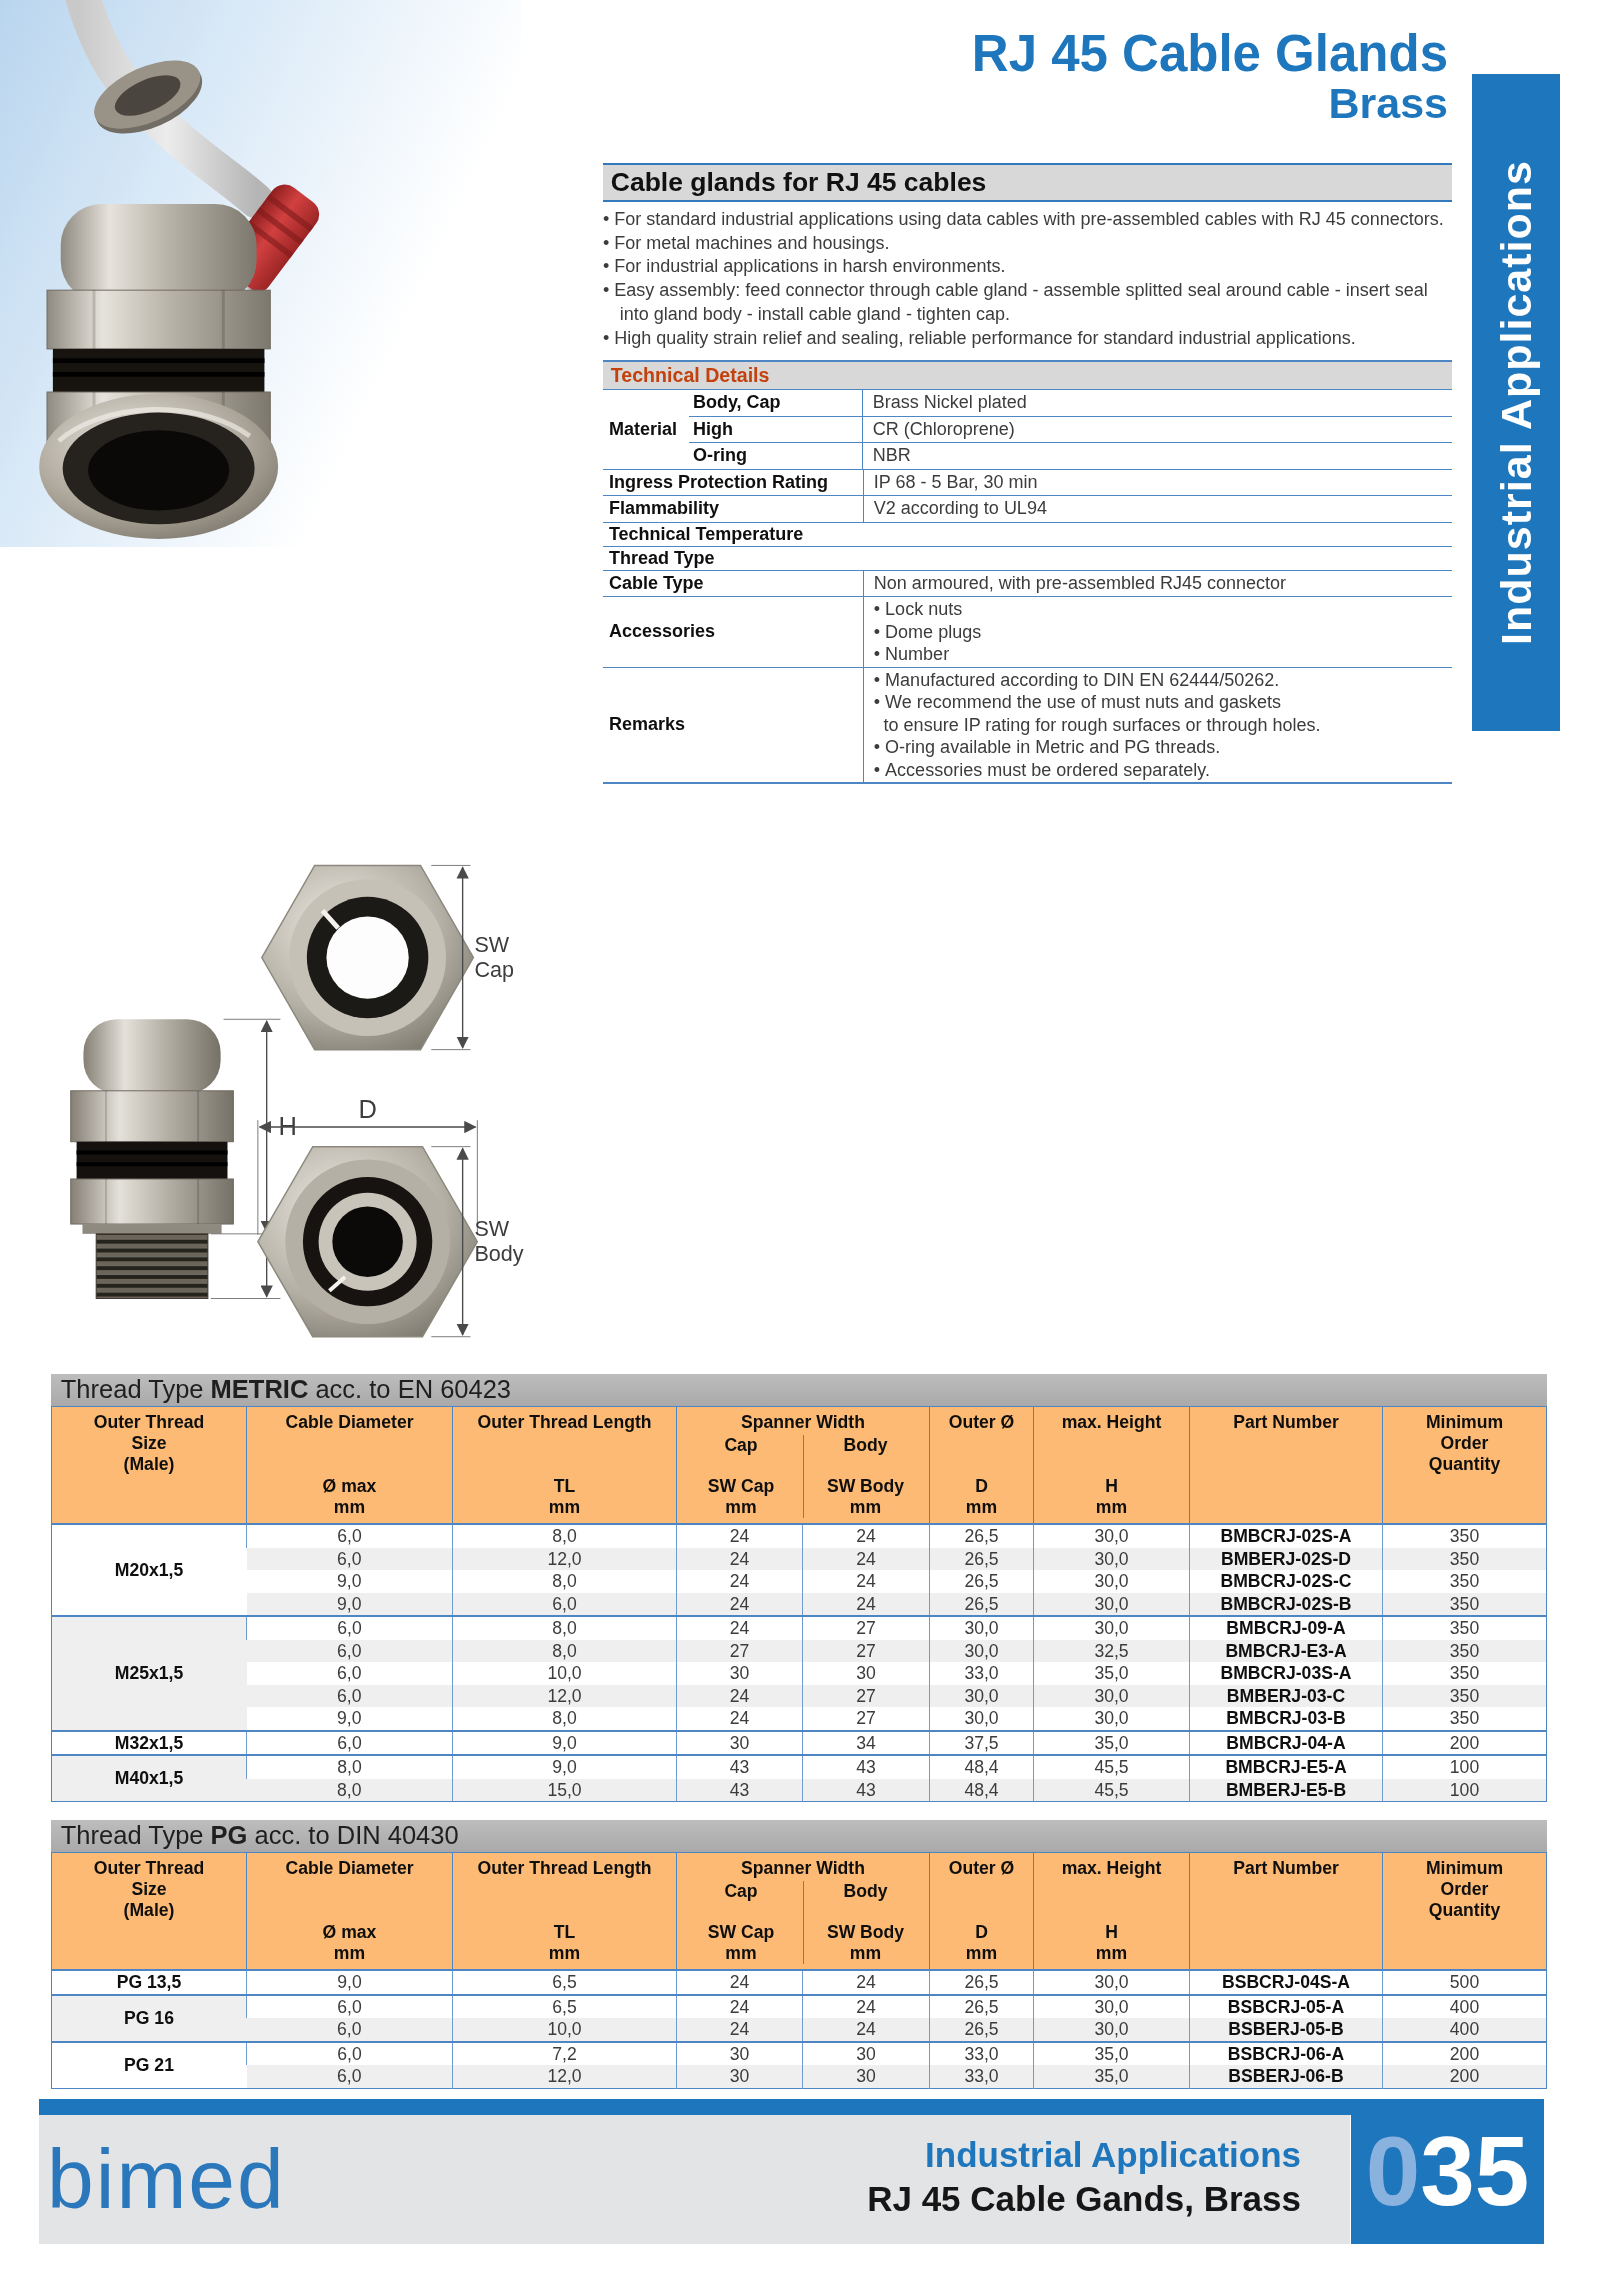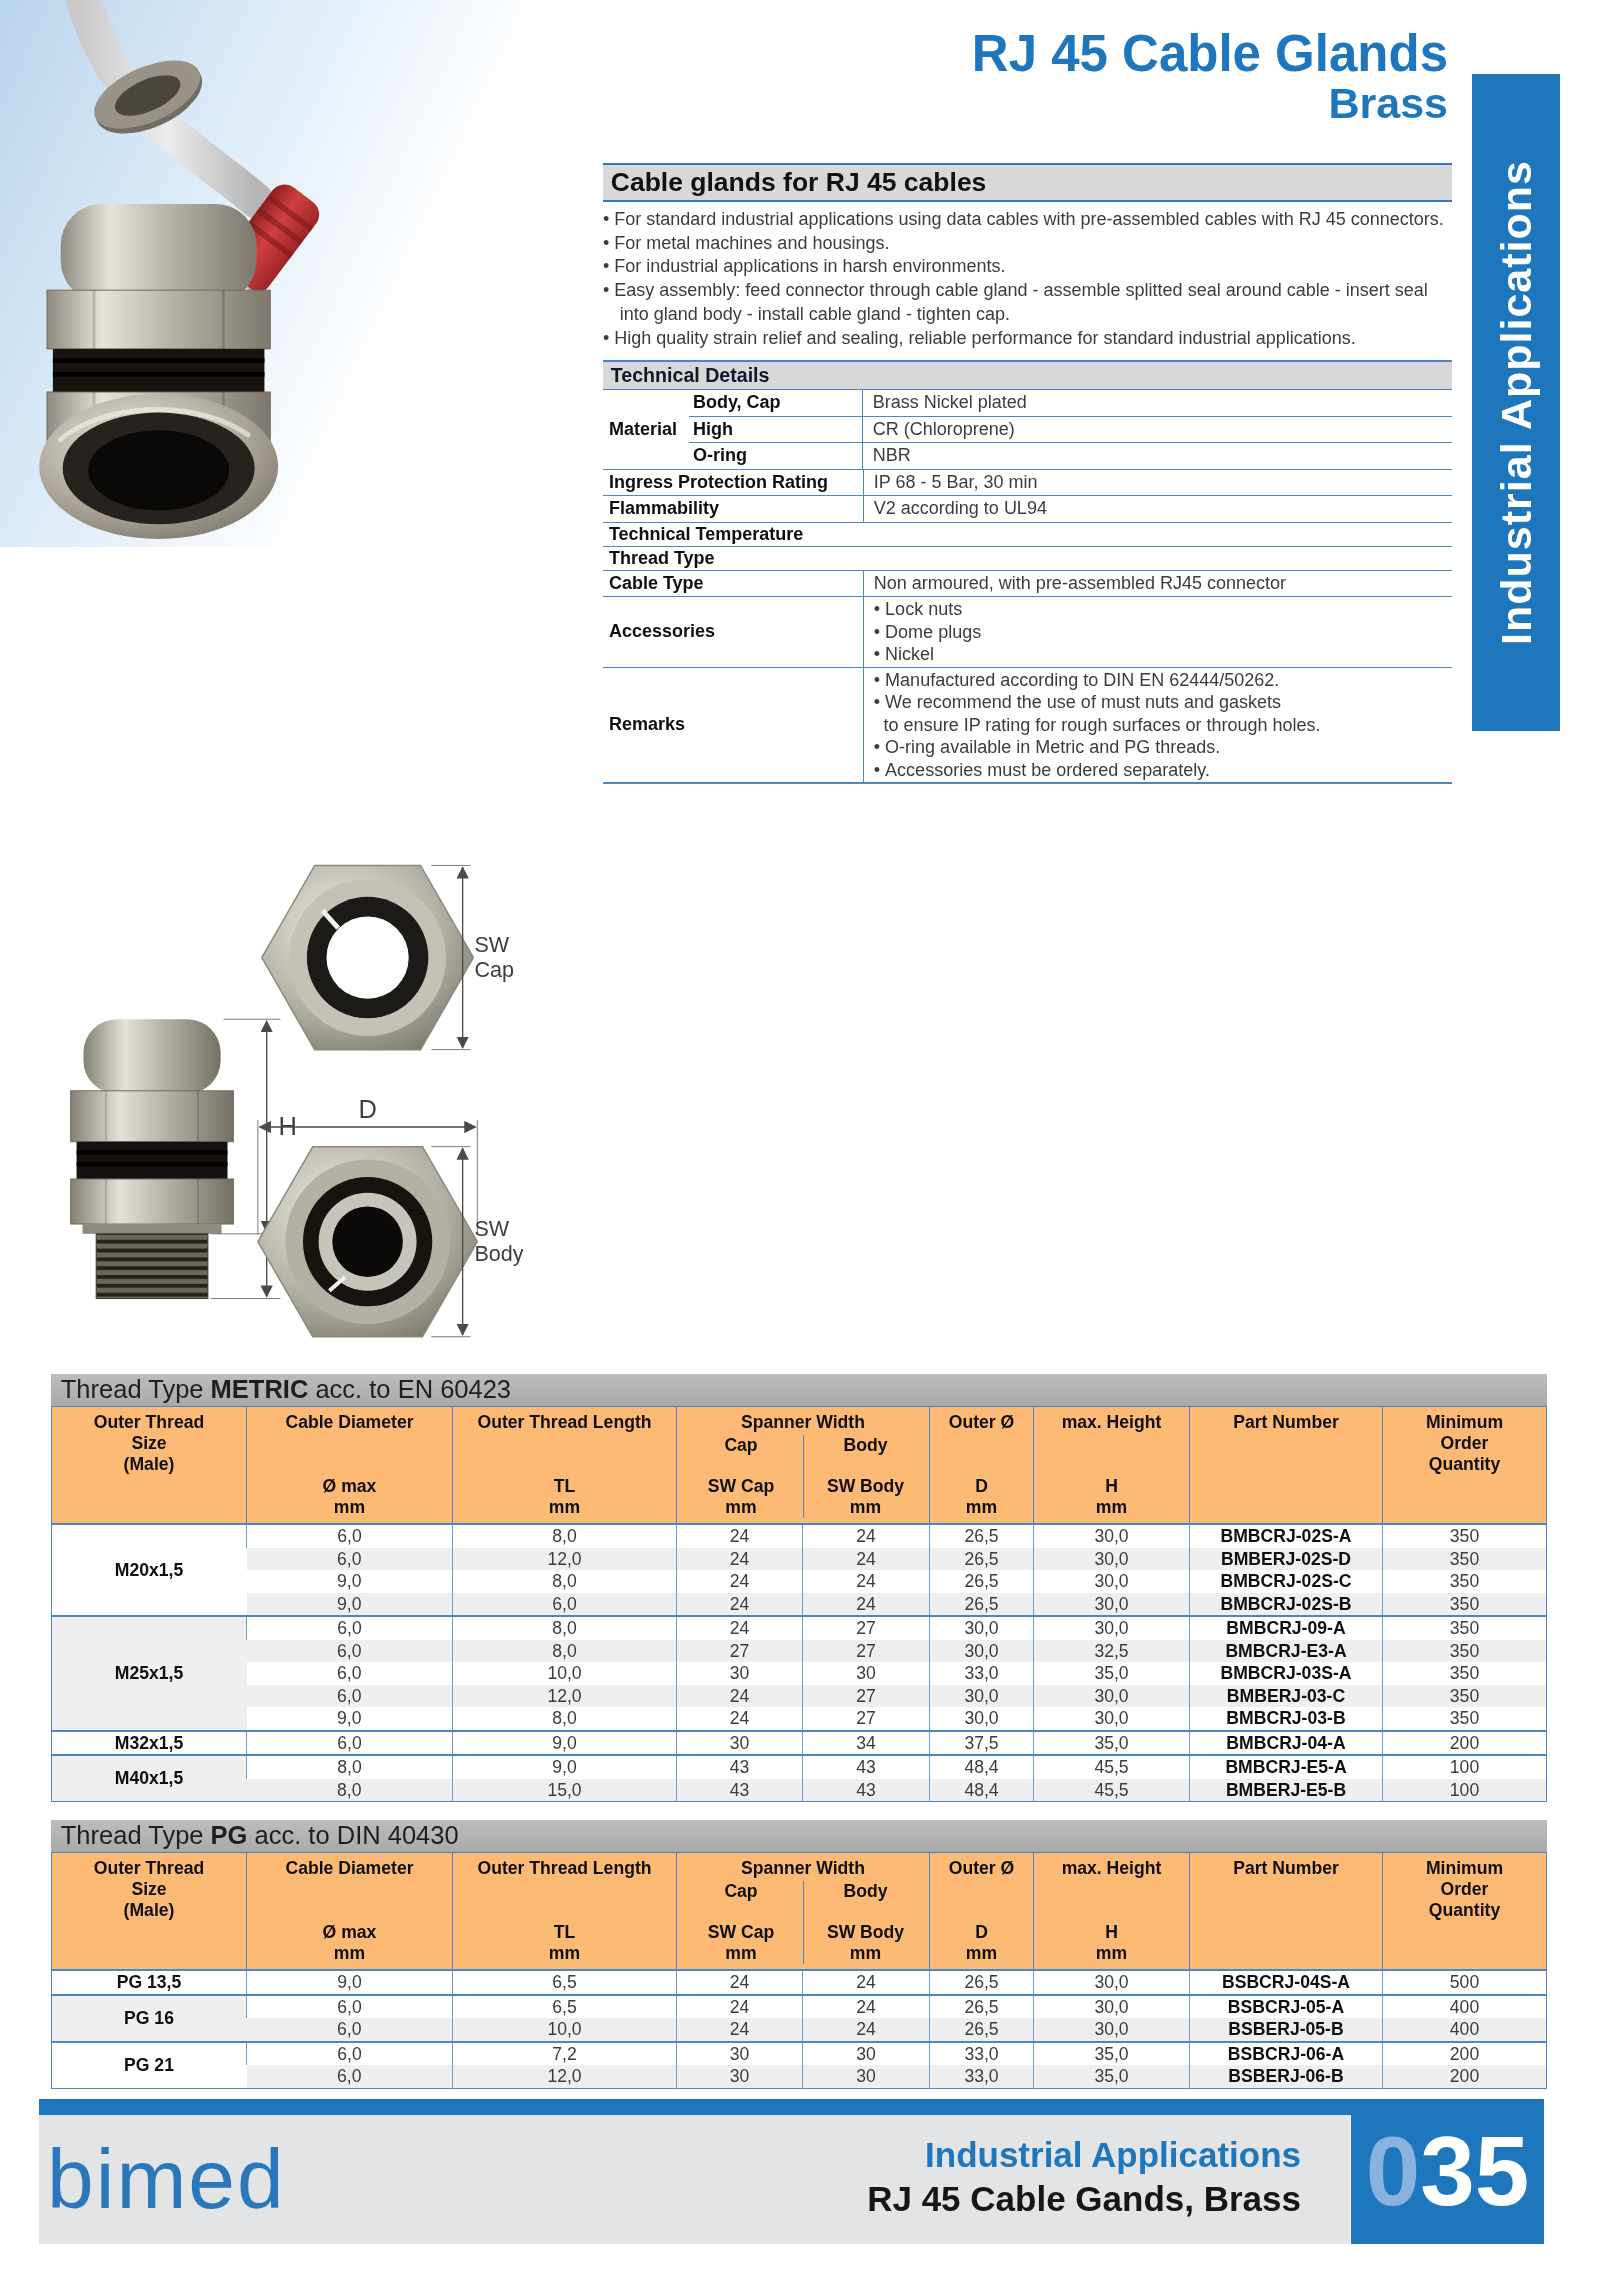--- a/index.html
+++ b/index.html
@@ -25,21 +25,21 @@
   
   .content{position:absolute;left:603px;top:163px;width:849px;}
   .sec-head{background:#d8d8d8;border-top:2px solid #3579bd;border-bottom:2px solid #3579bd;
             font-size:26.5px;font-weight:bold;color:#111;padding:2px 7.8px;box-sizing:border-box;}
   .intro-ul{margin:5.9px 0 9.8px 0;padding:0;list-style:none;font-size:18px;color:#3c3c3c;line-height:1.32;}
   .intro-ul li{padding-left:16.7px;text-indent:-16.7px;}
   .intro-ul li::before{content:"\2022\00a0";}
 
   
   .tech-head{background:#d8d8d8;border-top:2px solid #4e86c4;border-bottom:1px solid #4e86c4;
-             font-size:19.6px;font-weight:bold;color:#0f172a;padding:2px 7.8px;box-sizing:border-box;}
+             font-size:19.6px;font-weight:bold;color:#c2410c;padding:2px 7.8px;box-sizing:border-box;}
   .tech-table{font-size:18px;color:#3c3c3c;border-bottom:2px solid #4e86c4;}
   .trow{display:flex;border-top:1px solid #4e86c4;align-items:stretch;}
   .trow:first-child{border-top:none;}
   .tlabel{width:260px;font-weight:bold;color:#0f0f0f;padding:1px 3.9px 1px 5.9px;box-sizing:border-box;
           display:flex;flex-direction:column;justify-content:center;}
   .tvalue{flex:1;border-left:1px solid #4e86c4;padding:1px 9.8px;box-sizing:border-box;
           display:flex;flex-direction:column;justify-content:center;}
   .mat-label{width:86px;font-weight:bold;color:#0f0f0f;padding-left:5.9px;box-sizing:border-box;
              display:flex;align-items:center;}
   .mat-right{flex:1;display:flex;flex-direction:column;}
@@ -247,21 +247,21 @@
       <div class="trow">
         <div class="tlabel line24">Cable Type</div>
         <div class="tvalue line24">Non armoured, with pre-assembled RJ45 connector</div>
       </div>
 
       <div class="trow">
         <div class="tlabel">Accessories</div>
         <div class="tvalue">
           <div class="vbullet">Lock nuts</div>
           <div class="vbullet">Dome plugs</div>
-          <div class="vbullet">Nickel</div>
+          <div class="vbullet">Number</div>
         </div>
       </div>
 
       <div class="trow">
         <div class="tlabel">Remarks</div>
         <div class="tvalue">
           <div class="vbullet">Manufactured according to DIN EN 62444/50262.</div>
           <div class="vbullet">We recommend the use of must nuts and gaskets</div>
           <div class="vcont">to ensure IP rating for rough surfaces or through holes.</div>
           <div class="vbullet">O-ring available in Metric and PG threads.</div>

